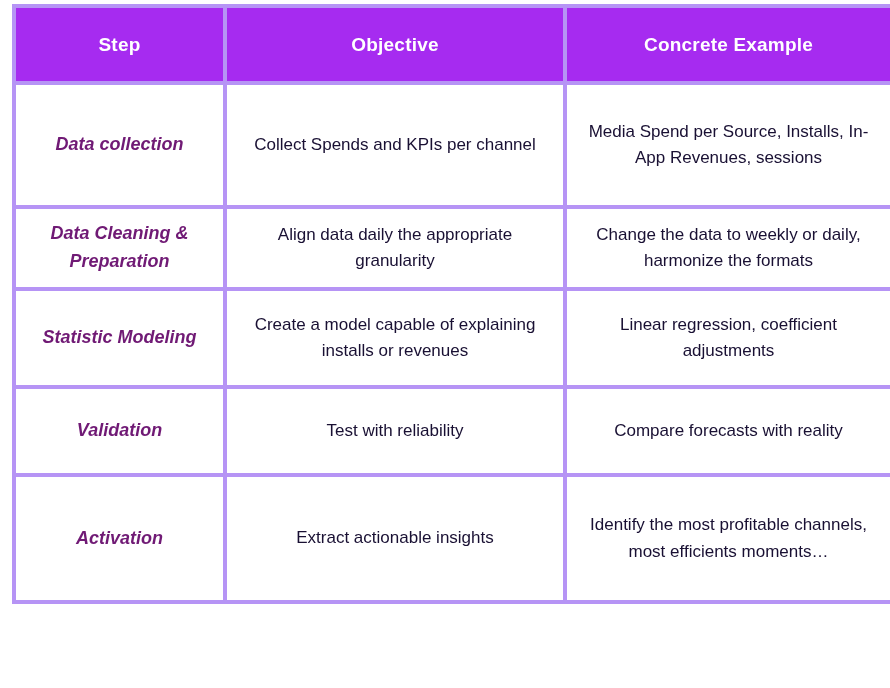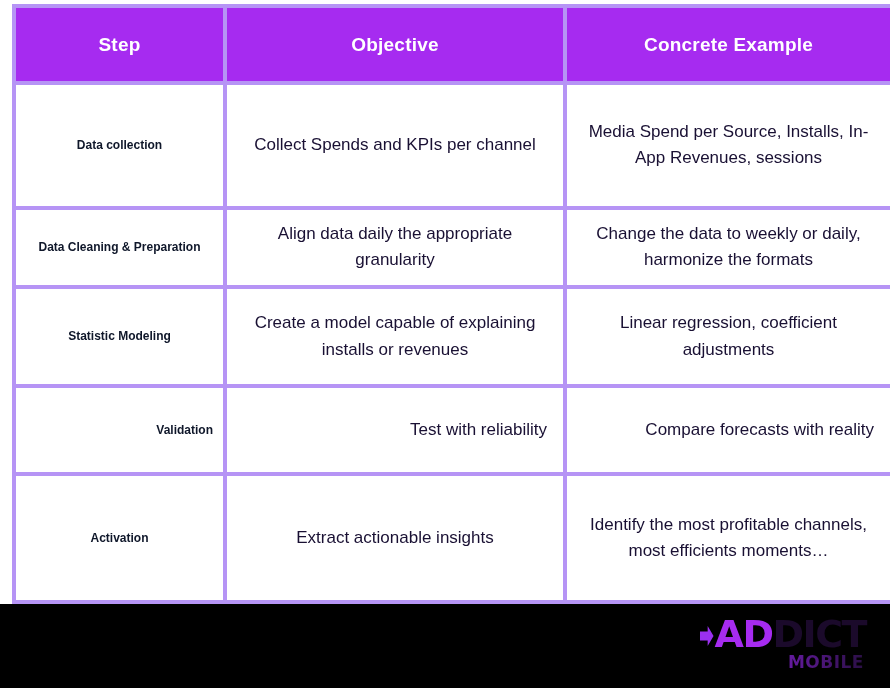--- a/index.html
+++ b/index.html
@@ -68,30 +68,31 @@
     line-height: 1.55;
     padding: 10px 16px;
     border-right: 4px solid #b694f5;
     border-bottom: 4px solid #b694f5;
   }
   tbody td:first-child { border-left: 4px solid #b694f5; }
   tbody td:last-child  { border-right: 4px solid #0ea5e9; }
 
   tbody td.step-cell {
     font-weight: bold;
-    font-size: 12px;
-    color: #0f172a;
+    font-size: 18px;
+    color: #701a75;
     padding-left: 10px;
     padding-right: 10px;
+    font-style: italic;
   }
 
   tr.r-1 td { height: 120px; }
   tr.r-2 td { height: 67px; }
   tr.r-3 td { height: 95px; }
-  tr.r-4 td { height: 85px; text-align: right; }
+  tr.r-4 td { height: 85px; }
   tr.r-5 td { height: 123px; }
 
   
   .footer-band {
     position: absolute;
     left: 0;
     top: 604px;
     width: 890px;
     height: 84px;
     background: #000000;
@@ -196,22 +197,14 @@
         <tr class="r-5">
           <td class="step-cell">Activation</td>
           <td>Extract actionable insights</td>
           <td>Identify the most profitable channels, most efficients moments…</td>
         </tr>
 
       </tbody>
     </table>
   </div>
 
-  <div class="footer-band">
-    <div class="logo">
-      <span class="logo-main">
-        <span class="logo-arrow"></span><span class="logo-ad">AD</span><span class="logo-dict">DICT</span>
-      </span>
-      <span class="logo-sub">MOBILE</span>
-    </div>
-  </div>
 
 </div>
 
 </body></html>

